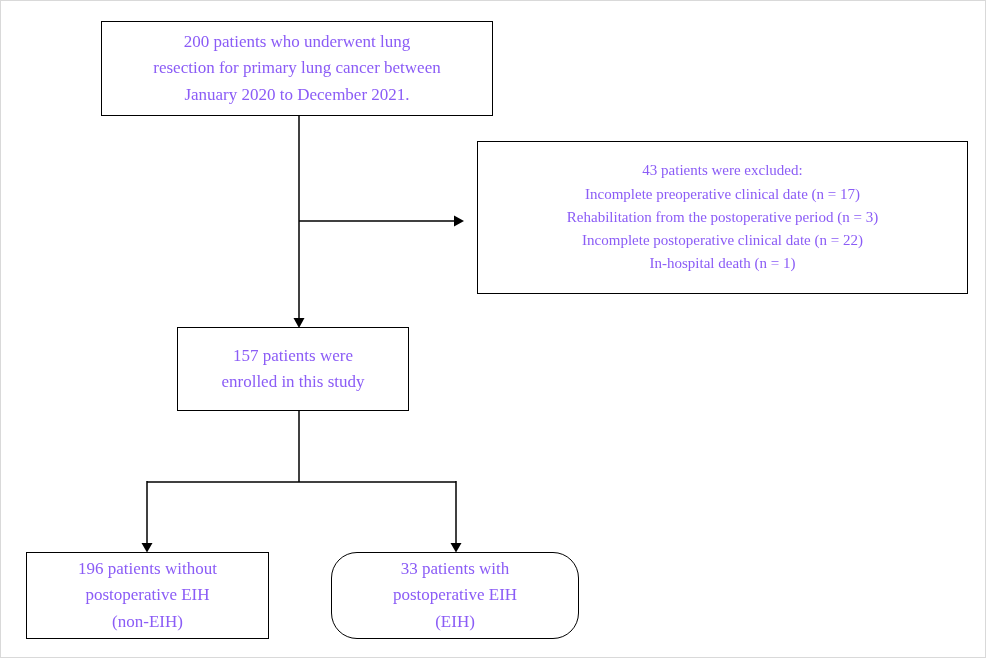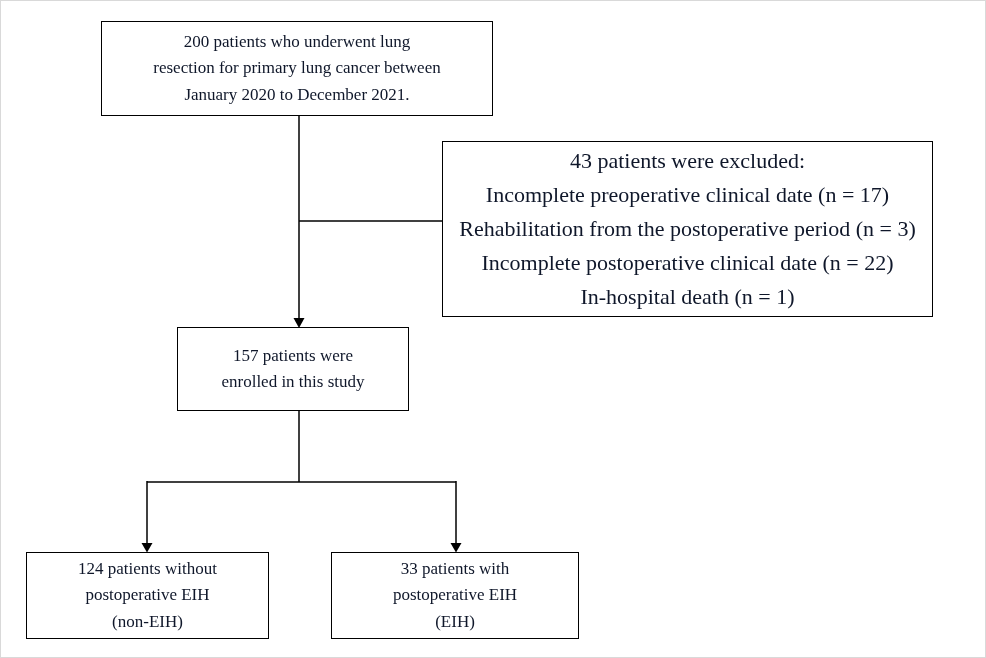--- a/index.html
+++ b/index.html
@@ -8,21 +8,21 @@
     background: #ffffff;
   }
   .canvas {
     position: relative;
     width: 986px;
     height: 658px;
     background: #ffffff;
     border: 1px solid #d9d9d9;
     box-sizing: border-box;
     font-family: "Liberation Serif", "DejaVu Serif", serif;
-    color: #0f172a;
+    color: #8b5cf6;
     overflow: hidden;
   }
   .connectors {
     position: absolute;
     left: 0;
     top: 0;
     width: 986px;
     height: 658px;
     pointer-events: none;
   }
@@ -34,24 +34,24 @@
     display: flex;
     align-items: center;
     justify-content: center;
     text-align: center;
     white-space: pre-line;
     font-size: 17px;
     line-height: 1.55;
     padding: 4px 8px;
   }
   .box-total    { left: 100px; top: 20px;  width: 392px; height: 95px;  }
-  .box-excluded { left: 441px; top: 140px; width: 491px; height: 176px; font-size: 22px; }
+  .box-excluded { left: 476px; top: 140px; width: 491px; height: 153px; font-size: 15px; }
   .box-enrolled { left: 176px; top: 326px; width: 232px; height: 84px;  }
   .box-non-eih  { left: 25px;  top: 551px; width: 243px; height: 87px;  }
-  .box-eih      { left: 330px; top: 551px; width: 248px; height: 87px;  }
+  .box-eih      { left: 330px; top: 551px; width: 248px; height: 87px; border-radius: 26px;  }
 </style>
 </head>
 <body>
 
 <div class="canvas">
 
   <svg class="connectors" width="986" height="658" viewBox="0 0 986 658" aria-hidden="true">
 
     <line x1="298" y1="115" x2="298" y2="318" stroke="#000000" stroke-width="1.5"></line>
     <polygon points="292.5,317 303.5,317 298,327" fill="#000000"></polygon>
@@ -76,21 +76,21 @@
 
   <div class="box box-excluded">43 patients were excluded:
 Incomplete preoperative clinical date (n = 17)
 Rehabilitation from the postoperative period (n = 3)
 Incomplete postoperative clinical date (n = 22)
 In-hospital death (n = 1)</div>
 
   <div class="box box-enrolled">157 patients were
 enrolled in this study</div>
 
-  <div class="box box-non-eih">124 patients without
+  <div class="box box-non-eih">196 patients without
 postoperative EIH
 (non-EIH)</div>
 
   <div class="box box-eih">33 patients with
 postoperative EIH
 (EIH)</div>
 
 </div>
 
 </body></html>

